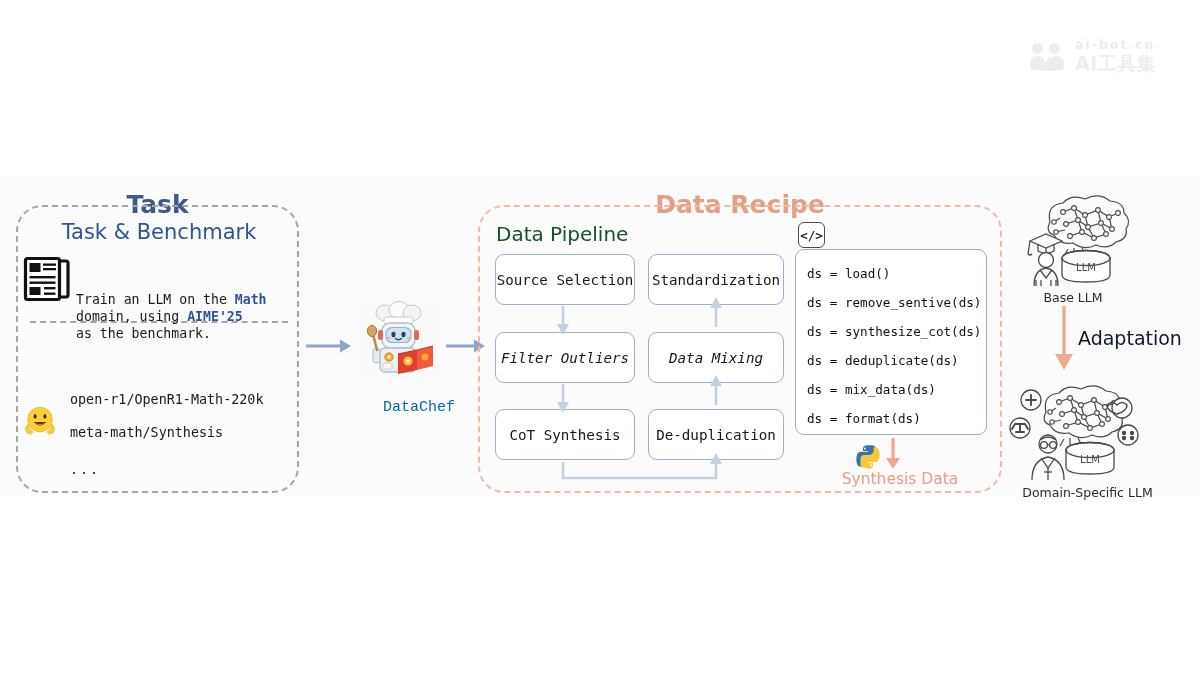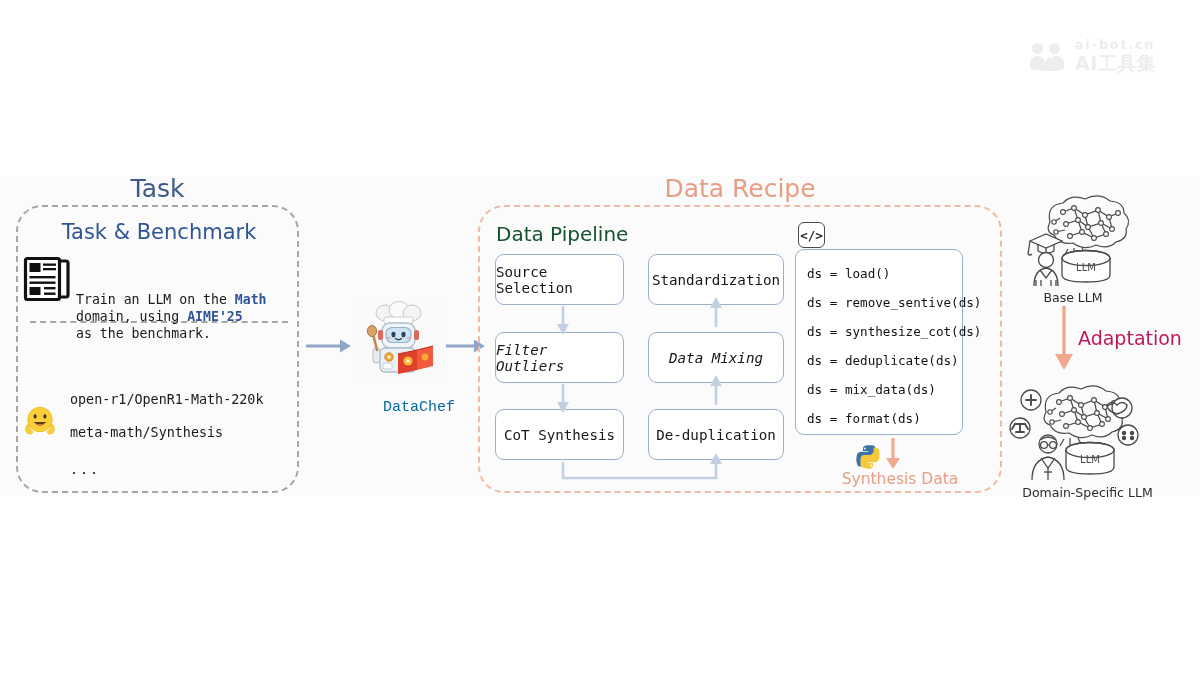--- a/index.html
+++ b/index.html
@@ -20,21 +20,21 @@
   .wm-dot2{width:11px;height:11px;border-radius:50%;left:21px;top:2px;}
   .wm-b1{width:15px;height:14px;border-radius:7px 7px 4px 4px;left:2px;top:15px;}
   .wm-b2{width:15px;height:14px;border-radius:7px 7px 4px 4px;left:21px;top:15px;}
   .wm-tri{width:0;height:0;left:13px;top:15px;background:transparent !important;
           border-left:8px solid transparent;border-right:8px solid transparent;border-bottom:15px solid #e3e3e3;}
   .wm-txt{display:flex;flex-direction:column;line-height:1;}
   .wm-top{font-size:12.5px;letter-spacing:2px;color:#e0e0e0;font-weight:700;}
   .wm-bot{font-size:19px;letter-spacing:.5px;color:#e3e3e3;font-weight:800;margin-top:3px;}
 
   
-  .sec-title{position:absolute;font-family:"DejaVu Sans",sans-serif;font-weight:400;}
+  .sec-title{position:absolute;font-family:"DejaVu Sans",sans-serif;font-weight:700;margin-top:16px;}
   #title-task{left:0;top:174px;width:315px;text-align:center;font-size:25px;color:#3d5a8a;}
   #title-recipe{left:480px;top:174px;width:520px;text-align:center;font-size:25px;color:#e79e84;}
 
   
   .task-box{position:absolute;left:16px;top:205px;width:283px;height:288px;
     border:2px dashed #a6a6a6;border-radius:26px;box-sizing:border-box;background:transparent;}
   .task-divider{position:absolute;left:30px;top:321px;width:258px;height:0;border-top:2px dashed #a6a6a6;}
 
   .sub-head{position:absolute;font-size:21px;color:#2f5596;text-align:center;}
   #task-bench-head{left:24px;top:220px;width:270px;}
@@ -64,41 +64,41 @@
     font-family:Liberation Mono, monospace;font-size:15px;color:#0369a1;}
 
   
   .recipe-box{position:absolute;left:478px;top:205px;width:524px;height:288px;
     border:2px dashed #f0bba6;border-radius:26px;box-sizing:border-box;}
   .pipeline-label{position:absolute;left:496px;top:222px;font-size:20px;color:#14532d;}
 
   .node{position:absolute;box-sizing:border-box;border:1.6px solid #9bafcd;border-radius:9px;
     background:#ffffff;display:flex;align-items:center;justify-content:center;
     font-family:"DejaVu Sans Mono",monospace;font-size:14.2px;color:#171717;}
-  .col-l{left:495px;width:129px;height:51px;}
+  .col-l{left:495px;width:140px;height:51px;}
   .col-r{left:648px;width:136px;height:51px;}
   .row0{top:254px;}.row1{top:332px;font-style:italic;}.row2{top:409px;}
 
   
   .code-badge{position:absolute;left:798px;top:222px;width:25px;height:24px;border:1.6px solid #4a4a4a;
     border-radius:6px;background:#fff;display:flex;align-items:center;justify-content:center;
     font-family:"DejaVu Sans Mono",monospace;font-size:12.5px;font-weight:700;color:#2a2a2a;}
   
-  .code-block{position:absolute;left:795px;top:249px;width:168px;height:186px;box-sizing:border-box;
+  .code-block{position:absolute;left:795px;top:249px;width:192px;height:186px;box-sizing:border-box;
     border:1.6px solid #9bafcd;border-radius:9px;background:#fff;padding:9px 0 0 11px;}
   .code-line{font-family:"DejaVu Sans Mono",monospace;font-size:12.6px;color:#111;line-height:29px;white-space:nowrap;}
 
   .py-logo{position:absolute;left:855px;top:444px;width:26px;height:26px;}
   .train-label{position:absolute;left:820px;top:470px;width:160px;text-align:center;font-size:15.5px;color:#e79e84;}
 
   
   .llm-label{position:absolute;text-align:center;font-family:"DejaVu Sans",sans-serif;color:#2b2b2b;}
   #base-llm-label{left:1008px;top:290px;width:130px;font-size:12.5px;}
   #ds-llm-label{left:1000px;top:485px;width:175px;font-size:12.5px;}
-  .adapt-label{position:absolute;left:1078px;top:327px;font-size:19px;color:#be185d;}
+  .adapt-label{position:absolute;left:1078px;top:327px;font-size:19px;color:#0f172a;}
 
   svg{display:block;overflow:visible;}
 </style>
 </head>
 <body>
 
 <div id="stage">
 
   <div class="bg-panel"></div>
 

